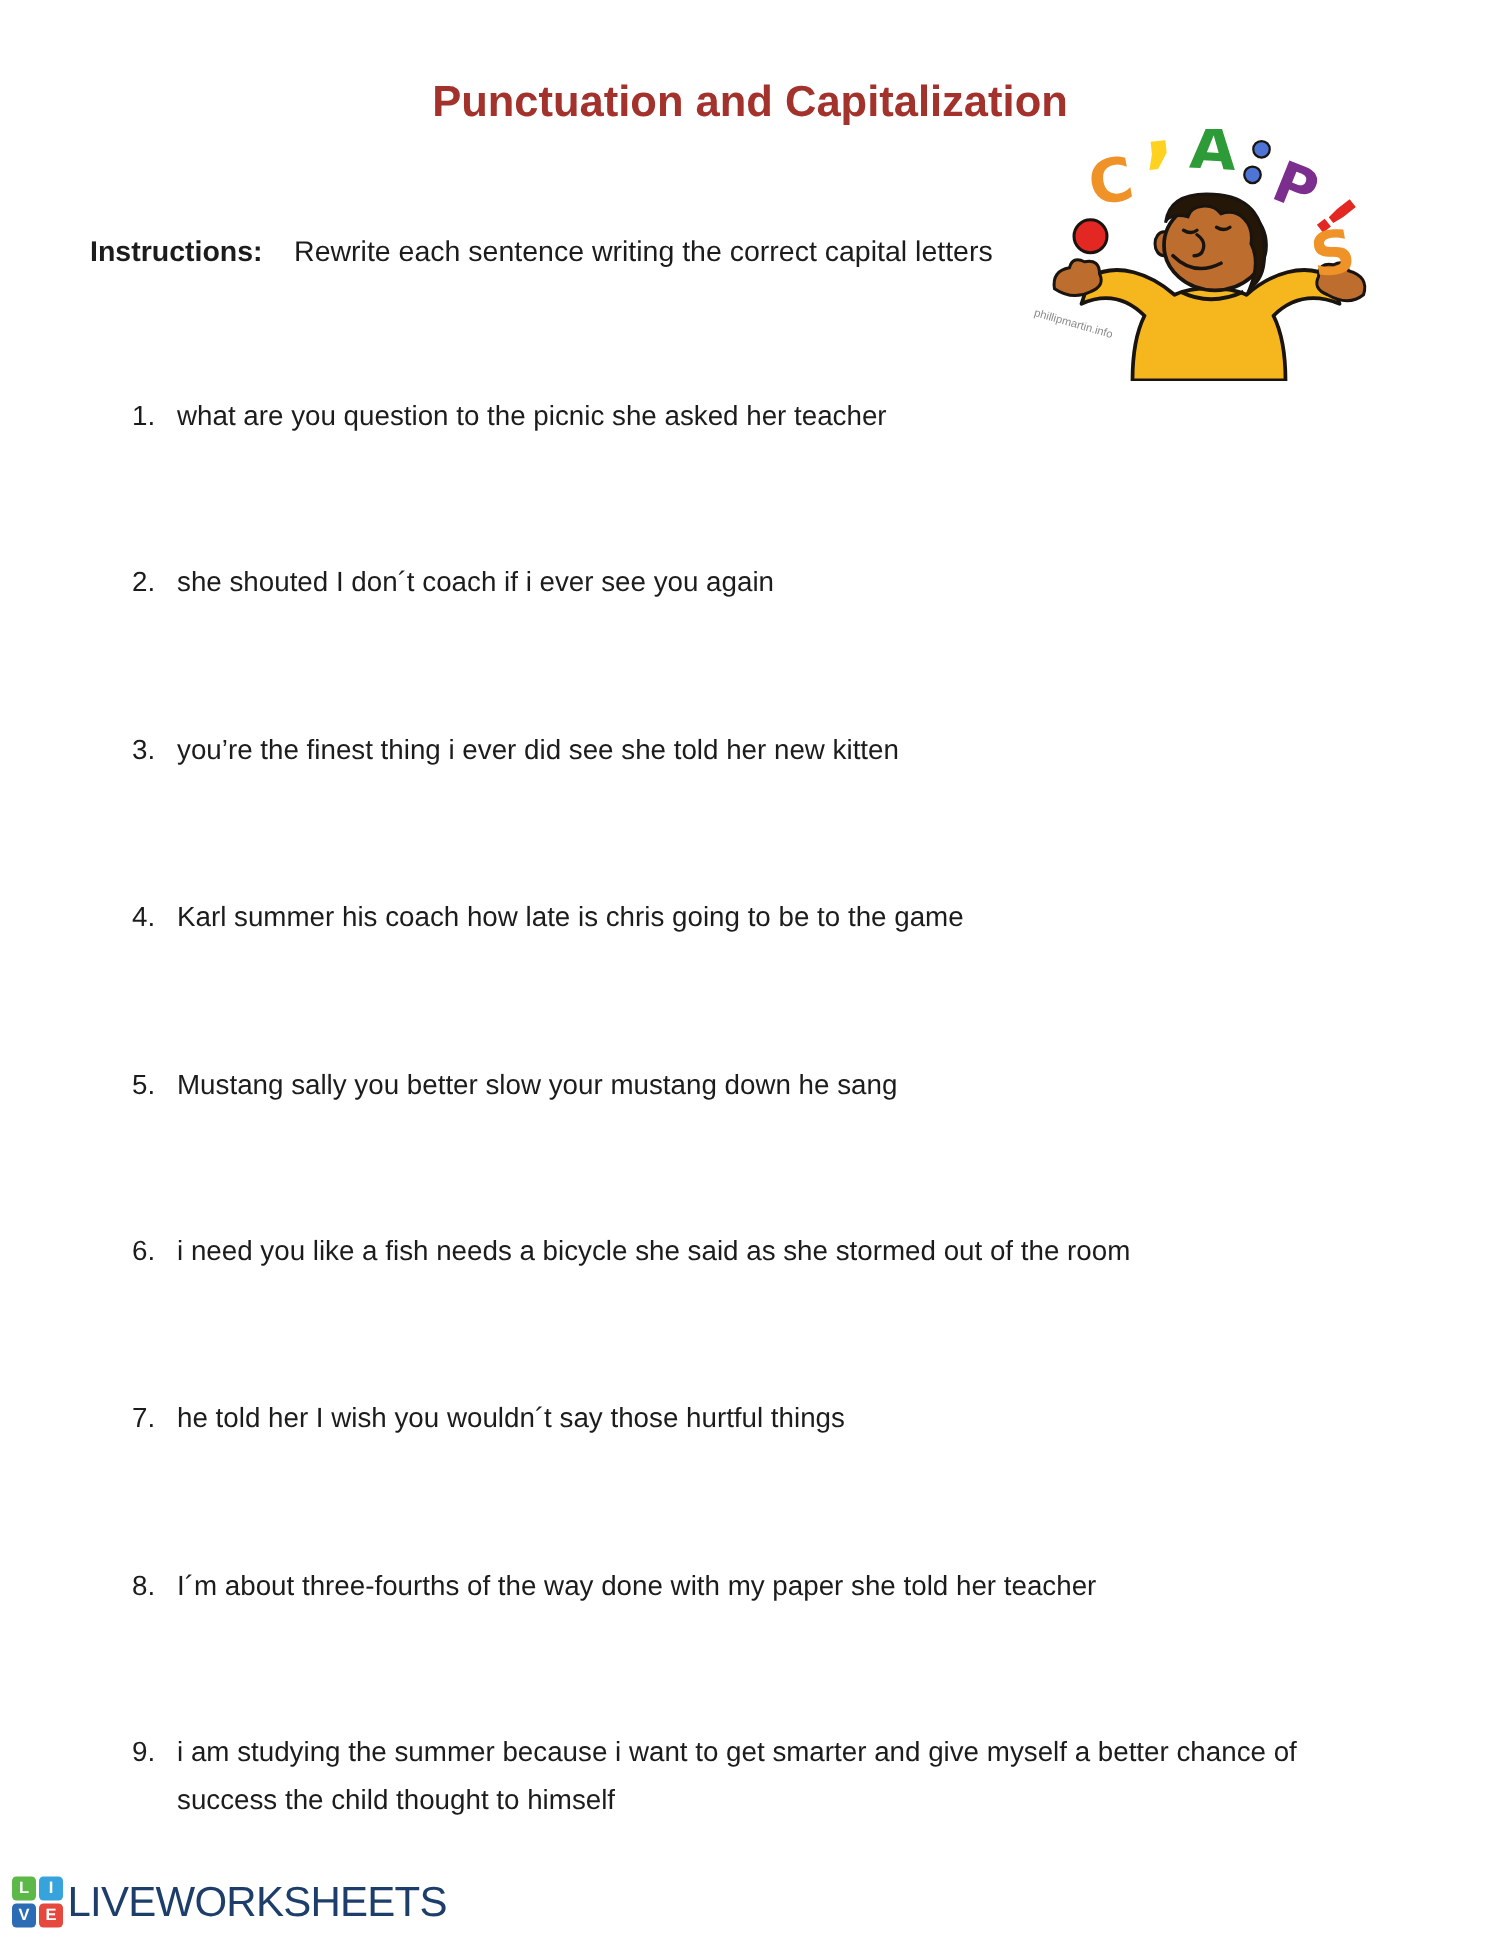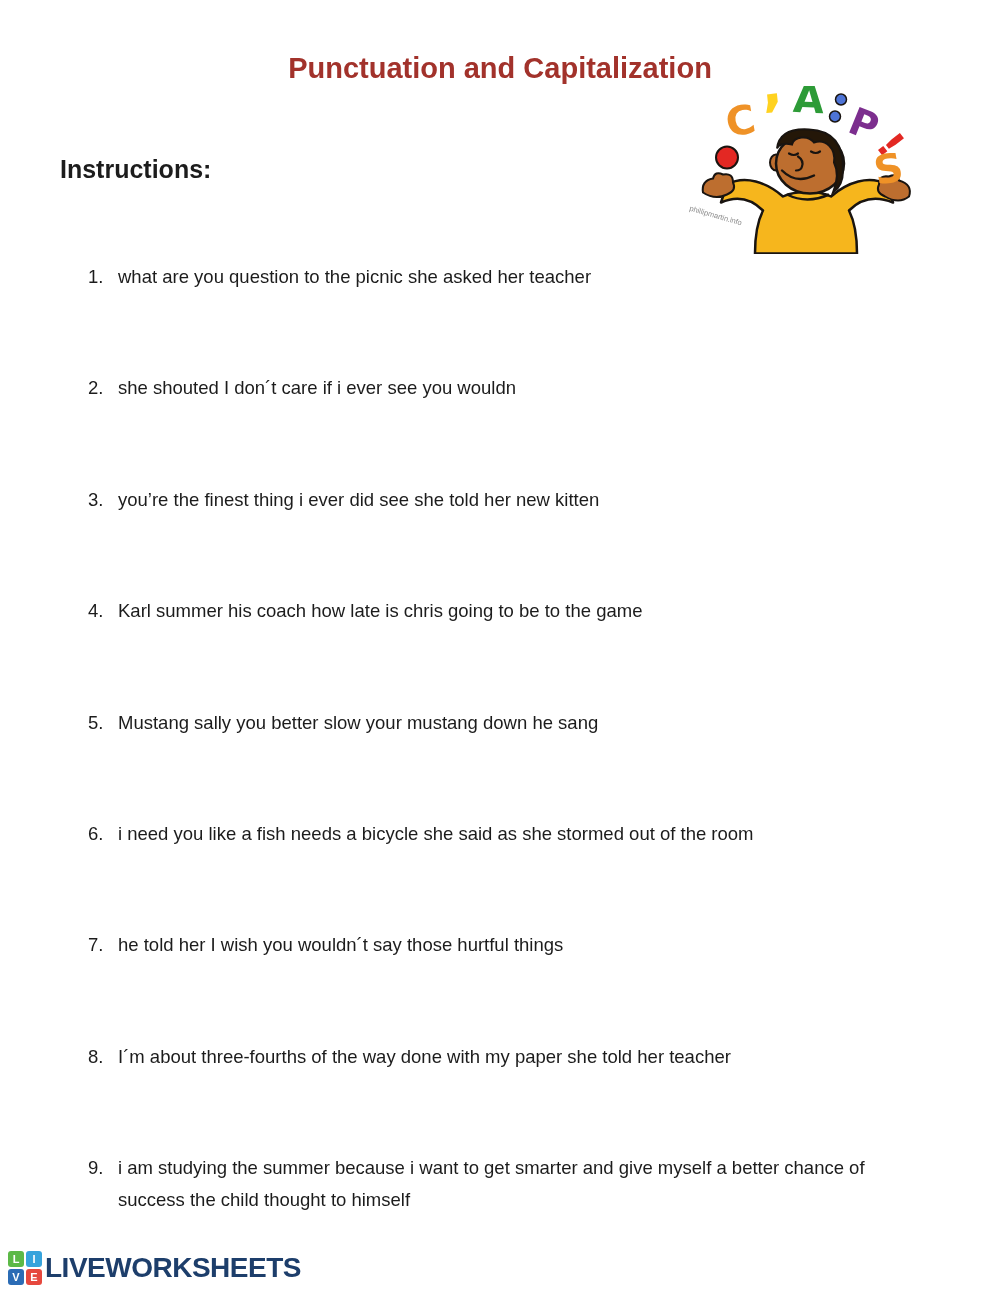--- a/index.html
+++ b/index.html
@@ -15,21 +15,21 @@
   .title {
     position: absolute; top: 52px; left: 0; width: 1000px;
     text-align: center;
     font-size: 29px; font-weight: 700;
     color: #a2322b;
   }
 
   .instructions {
     position: absolute; top: 155px; left: 60px;
     display: flex; align-items: center;
-    font-size: 25px; line-height: 28px;
+    font-size: 19px; line-height: 28px;
   }
   .instructions .label { font-weight: 700; margin-right: 21px; white-space: nowrap; }
   .instructions .lines div { white-space: nowrap; }
 
   .clipart {
     position: absolute; left: 683px; top: 86px;
     width: 232px; height: 168px;
   }
   .clipart svg { display: block; }
   .cap-letter { font-family: "DejaVu Sans", sans-serif; font-weight: 700; }
@@ -59,32 +59,33 @@
   .logo-cell {
     border-radius: 3px; color: #fff;
     font-size: 11px; font-weight: 700;
     display: flex; align-items: center; justify-content: center;
   }
   .cell-l { background: #5cb947; }
   .cell-i { background: #36a3dc; }
   .cell-v { background: #2b6cb5; }
   .cell-e { background: #e6483e; }
   .brand {
-    font-size: 28px; font-weight: 700;
+    font-size: 28px; font-weight: 400;
     color: #1d3e6b; letter-spacing: -0.5px;
   }
 </style>
 </head>
 <body>
 
 <div class="title">Punctuation and Capitalization</div>
 
 <div class="instructions">
   <div class="label">Instructions:</div>
   <div class="lines">
+    <div>Rewrite each sentence writing the correct capital letters</div>
   </div>
 </div>
 
 <div class="clipart">
   <svg width="232" height="168" viewBox="0 0 232 167">
 
     <path stroke="#191410" stroke-width="2.5" stroke-linejoin="round" d="M 44,98 C 62,88 84,96 100,110 C 112,104 136,104 148,110
              C 164,96 186,88 204,98 L 210,116 C 190,108 176,114 166,124
              C 172,136 174,150 174,167 L 72,167 C 72,150 74,136 80,124
              C 70,114 56,108 38,116 Z" fill="#f6b61d"></path>
@@ -121,21 +122,21 @@
   </svg>
 </div>
 
 <ol class="questions">
   <li class="q">
     <span class="num">1.</span>
     <span class="text">what are you question to the picnic she asked her teacher</span>
   </li>
   <li class="q">
     <span class="num">2.</span>
-    <span class="text">she shouted I don´t care if i ever see you wouldn</span>
+    <span class="text">she shouted I don´t coach if i ever see you again</span>
   </li>
   <li class="q">
     <span class="num">3.</span>
     <span class="text">you’re the finest thing i ever did see she told her new kitten</span>
   </li>
   <li class="q">
     <span class="num">4.</span>
     <span class="text">Karl summer his coach how late is chris going to be to the game</span>
   </li>
   <li class="q">

